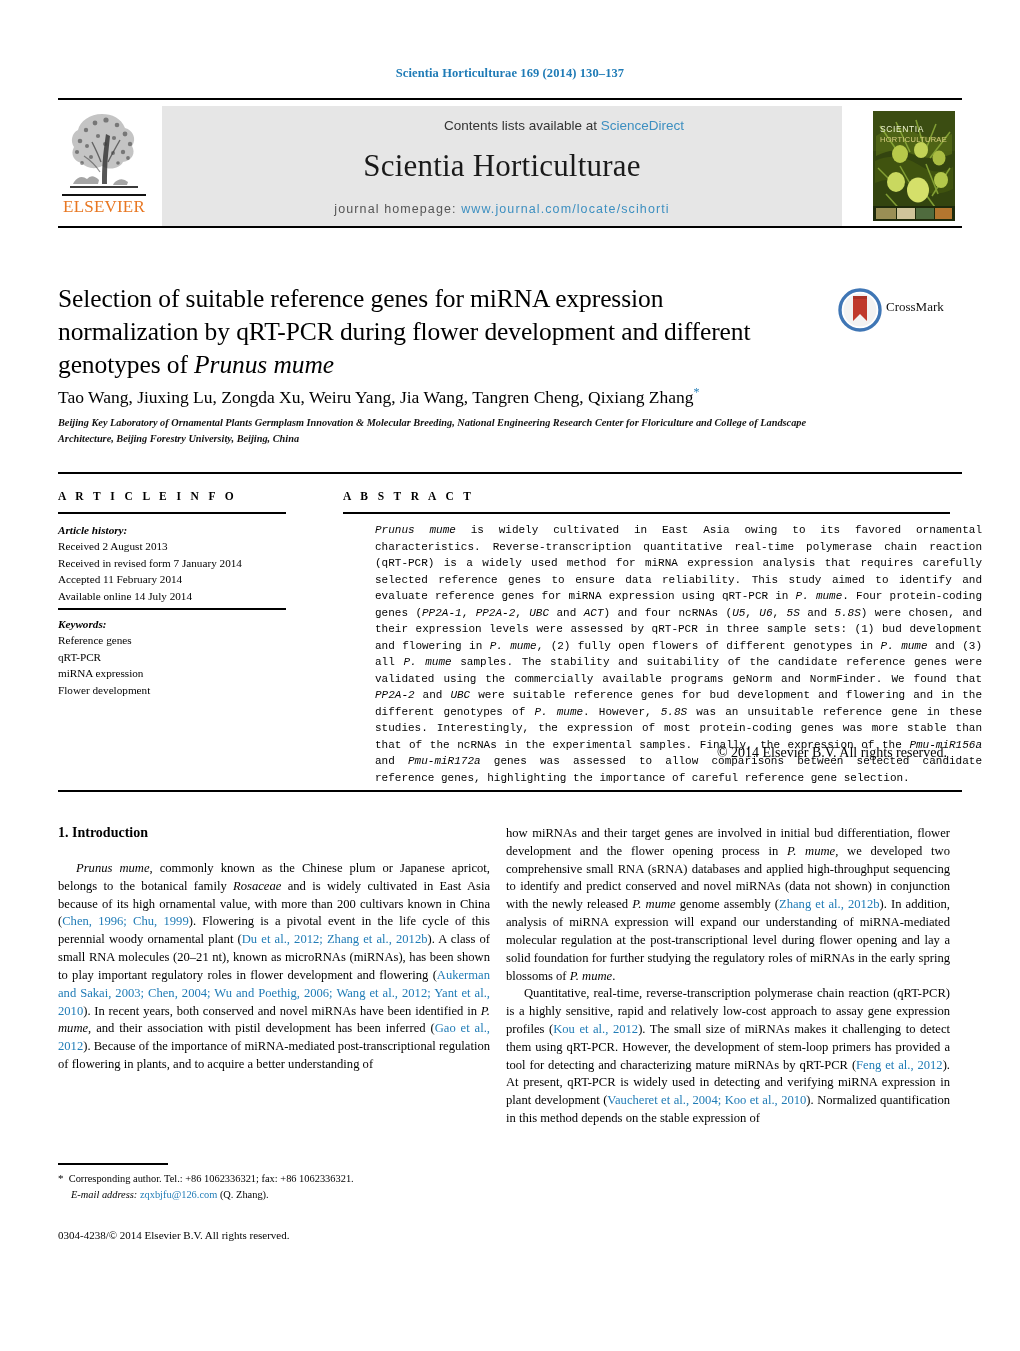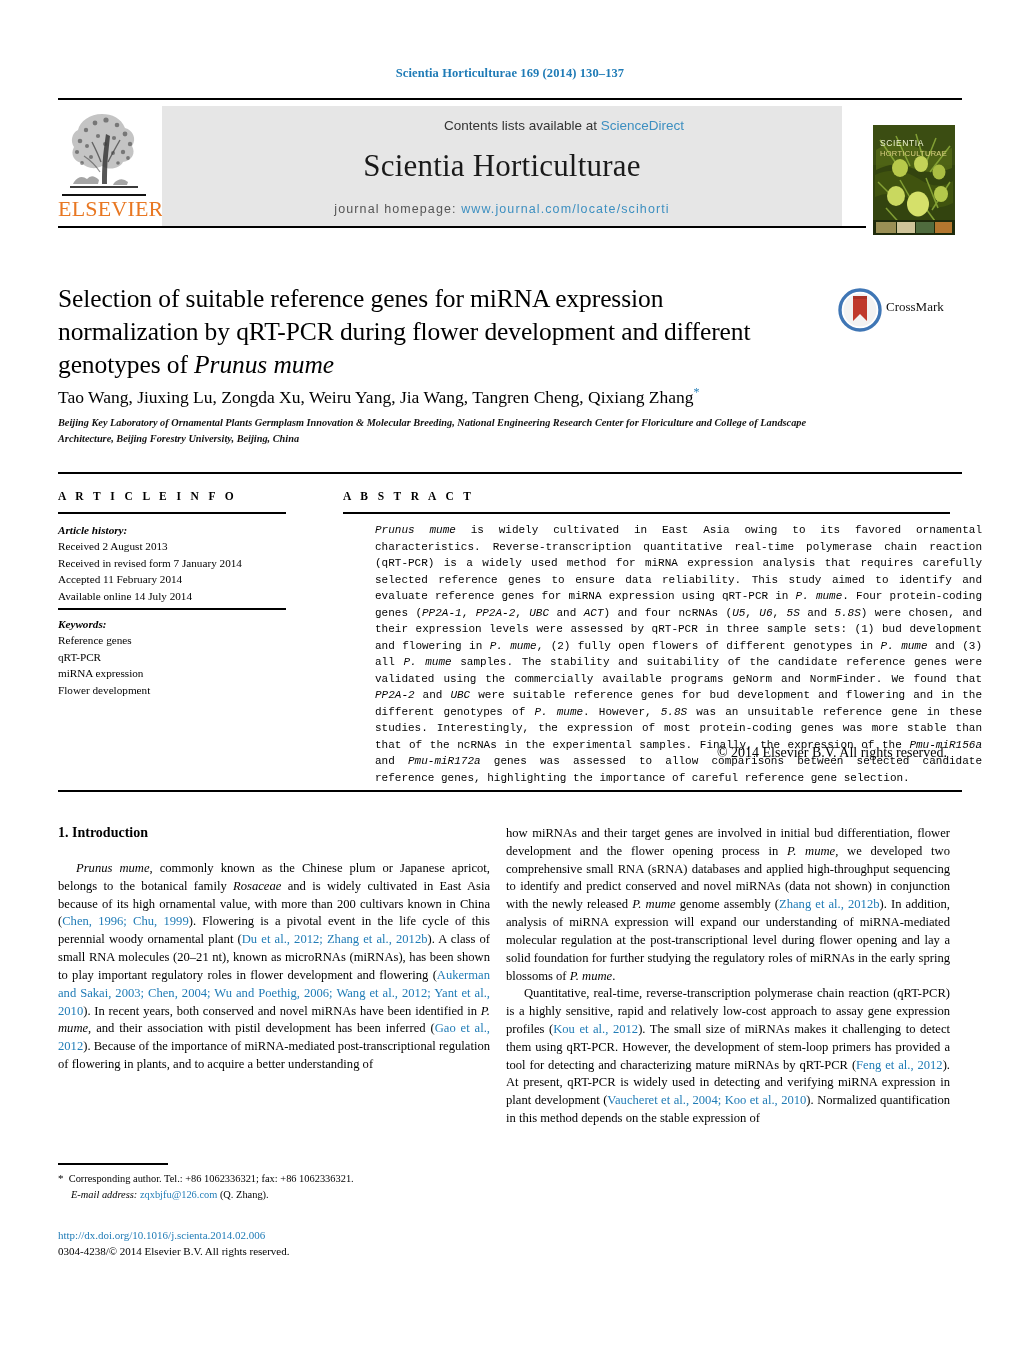--- a/index.html
+++ b/index.html
@@ -65,21 +65,21 @@
     height: 86px;
     overflow: hidden;
   }
   .tree-svg { display:block; }
   .elsevier-word {
     position: absolute;
     left: 0px; top: 92px;
     width: 92px;
     text-align: center;
     font-family: "Liberation Serif", serif;
-    font-size: 22px;
+    font-size: 17px;
     letter-spacing: 0.2px;
     color: #E87722;
     line-height: 1;
   }
   .elsevier-rule {
     position: absolute;
     left: 4px; top: 88px;
     width: 84px;
     height: 2px;
     background: #111;
@@ -123,21 +123,21 @@
     font-size: 12.5px;
     letter-spacing: 1.1px;
     color: #555;
   }
   .homepage-line .url {
     color: #3d8fc0;
   }
 
   .cover-thumb {
     position: absolute;
-    right: 0px; top: 16px;
+    right: 0px; top: 2px;
     width: 96px;
     height: 120px;
     background: #14b8a6;
     overflow: hidden;
   }
 
   
   .title {
     position: absolute;
     left: 58px; top: 282px;
@@ -485,17 +485,16 @@
   <div class="footnote">
     <div><span class="star">*</span>&nbsp; Corresponding author. Tel.: +86 1062336321; fax: +86 1062336321.</div>
     <div style="padding-left:13px;">
       <span class="em">E-mail address:</span>
       <span class="mail">zqxbjfu@126.com</span>
       <span>(Q. Zhang).</span>
     </div>
   </div>
 
   <div class="doi-block">
-    <div class="doi">http://dx.doi.org/10.1016/j.scienta.2014.02.006</div>
     <div class="issn">0304-4238/© 2014 Elsevier B.V. All rights reserved.</div>
   </div>
 
 </div>
 
 </body></html>

